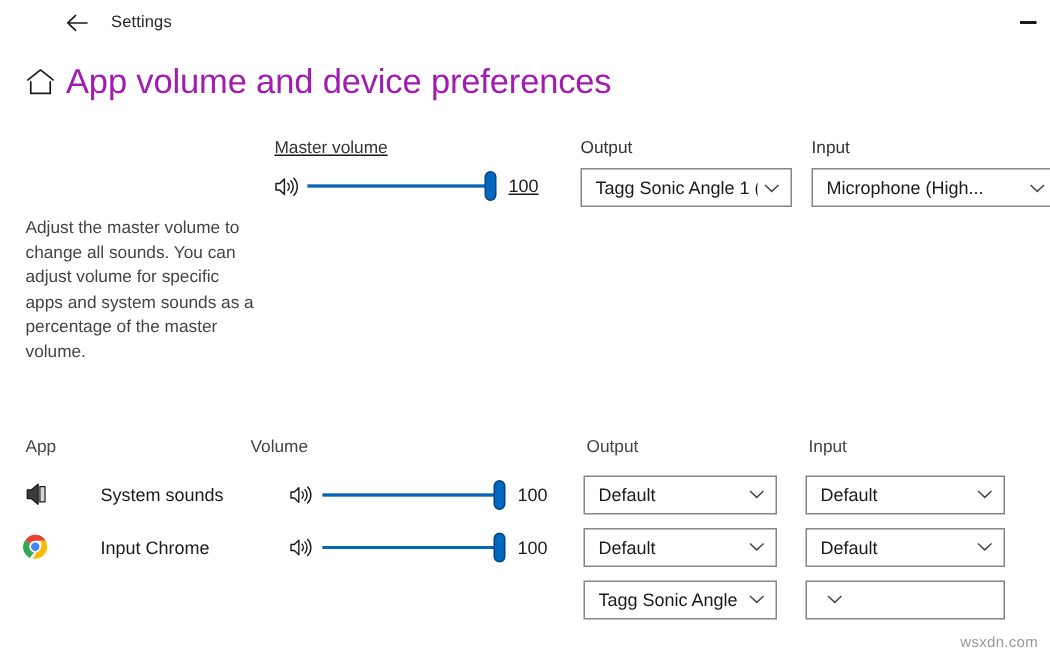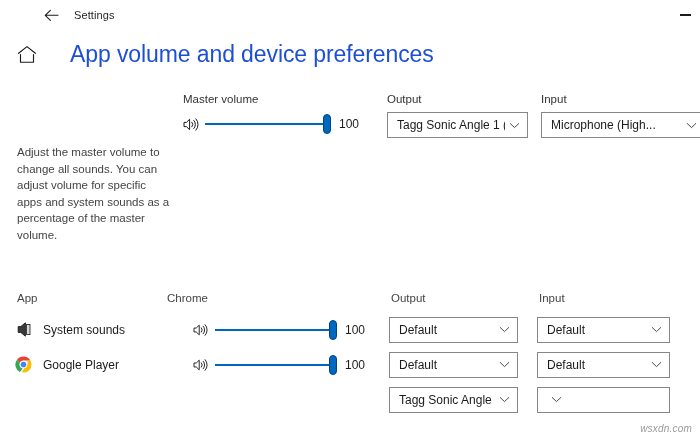--- a/index.html
+++ b/index.html
@@ -71,22 +71,22 @@
     width: 26px;
     height: 26px;
     display: flex;
     align-items: center;
     justify-content: center;
     flex: 0 0 auto;
   }
   .page-title {
     font-size: 23px;
     font-weight: 400;
-    color: #1d4ed8;
-    margin-left: 30px;
+    color: #a21caf;
+    margin-left: 4px;
     letter-spacing: -0.1px;
     line-height: 1;
   }
 
   
   .master-section {
     position: relative;
     margin-top: 26px;
     height: 140px;
   }
@@ -102,20 +102,21 @@
   }
   .col-label {
     font-size: 11.5px;
     color: #333333;
     margin-bottom: 7px;
   }
   .master-vol-col {
     position: absolute;
     left: 183px;
     top: 0;
+    text-decoration: underline;
   }
   .master-slider-row {
     display: flex;
     align-items: center;
   }
 
   
   .spk {
     width: 22px;
     flex: 0 0 auto;
@@ -227,20 +228,21 @@
     position: relative;
     height: 35px;
   }
   .app-cell {
     position: absolute;
     left: 14px;
     top: 50%;
     transform: translateY(-50%);
     display: flex;
     align-items: center;
+    gap: 24px;
   }
   .app-icon {
     width: 18px;
     height: 18px;
     flex: 0 0 auto;
     display: flex;
     align-items: center;
     justify-content: center;
   }
   .app-name {
@@ -272,21 +274,20 @@
   .row-out .combo { width: 129px; }
   .row-in .combo  { width: 133px; }
 
   .watermark {
     position: absolute;
     right: 8px;
     bottom: 6px;
     font-size: 10px;
     color: #9a9a9a;
     letter-spacing: .2px;
-    font-style: italic;
   }
 </style>
 </head>
 <body>
 
 <div class="titlebar">
   <div class="back-btn">
     <span>
       <svg width="15" height="13" viewBox="0 0 15 13" fill="none">
         <path d="M14 6.3H1.4M6.4 1.3L1.2 6.3l5.2 5" stroke="#1b1b1b" stroke-width="1.1" stroke-linecap="round" stroke-linejoin="round"></path>
@@ -357,21 +358,21 @@
           </svg>
       </span>
     </div>
   </div>
 </div>
 
 <div class="applist">
 
   <div class="list-header">
     <div class="hdr hdr-app">App</div>
-    <div class="hdr hdr-volume">Chrome</div>
+    <div class="hdr hdr-volume">Volume</div>
     <div class="hdr hdr-output">Output</div>
     <div class="hdr hdr-input">Input</div>
   </div>
 
   <div class="app-row">
     <div class="app-cell">
       <span class="app-icon">
         <svg width="17" height="17" viewBox="0 0 17 17">
           <path d="M3.2 5.6h2.6L10.4 1.8v13.4L5.8 11.4H3.2V5.6z" fill="#3b3b3b"></path>
           <path d="M3.2 5.6h2.6L10.4 1.8v13.4L5.8 11.4H3.2V5.6z" fill="none" stroke="#1a1a1a" stroke-width=".9" stroke-linejoin="round"></path>
@@ -423,21 +424,21 @@
       <span class="app-icon">
         <svg width="17" height="17" viewBox="0 0 32 32">
           <circle cx="16" cy="16" r="15" fill="#f1f1f1"></circle>
           <path d="M16 1a15 15 0 0112.99 7.5H16a7.5 7.5 0 00-6.7 4.12L3.9 7.2A15 15 0 0116 1z" fill="#ea4335"></path>
           <path d="M3.9 7.2l5.4 5.42A7.5 7.5 0 0014.2 23.3L9.2 30A15 15 0 013.9 7.2z" fill="#34a853"></path>
           <path d="M28.99 8.5A15 15 0 0116 31c-1 0-1.9-.1-2.8-.28l6.3-10.9A7.5 7.5 0 0022.5 8.5h6.49z" fill="#fbbc05"></path>
           <circle cx="16" cy="16" r="7.1" fill="#fff"></circle>
           <circle cx="16" cy="16" r="5.3" fill="#4285f4"></circle>
         </svg>
       </span>
-      <span class="app-name">Google Player</span>
+      <span class="app-name">Input Chrome</span>
     </div>
     <div class="row-slider">
       <span class="spk">
         <svg width="16" height="14" viewBox="0 0 17 15" fill="none">
           <path d="M1 5.4h2.4L6.6 2.3v10.4L3.4 9.6H1V5.4z" stroke="#1b1b1b" stroke-width="1" stroke-linejoin="round"></path>
           <path d="M8.9 5.2a3.4 3.4 0 010 4.6" stroke="#1b1b1b" stroke-width="1" stroke-linecap="round"></path>
           <path d="M10.9 3.5a5.9 5.9 0 010 8" stroke="#1b1b1b" stroke-width="1" stroke-linecap="round"></path>
           <path d="M12.9 1.8a8.3 8.3 0 010 11.4" stroke="#1b1b1b" stroke-width="1" stroke-linecap="round"></path>
         </svg>
       </span>

